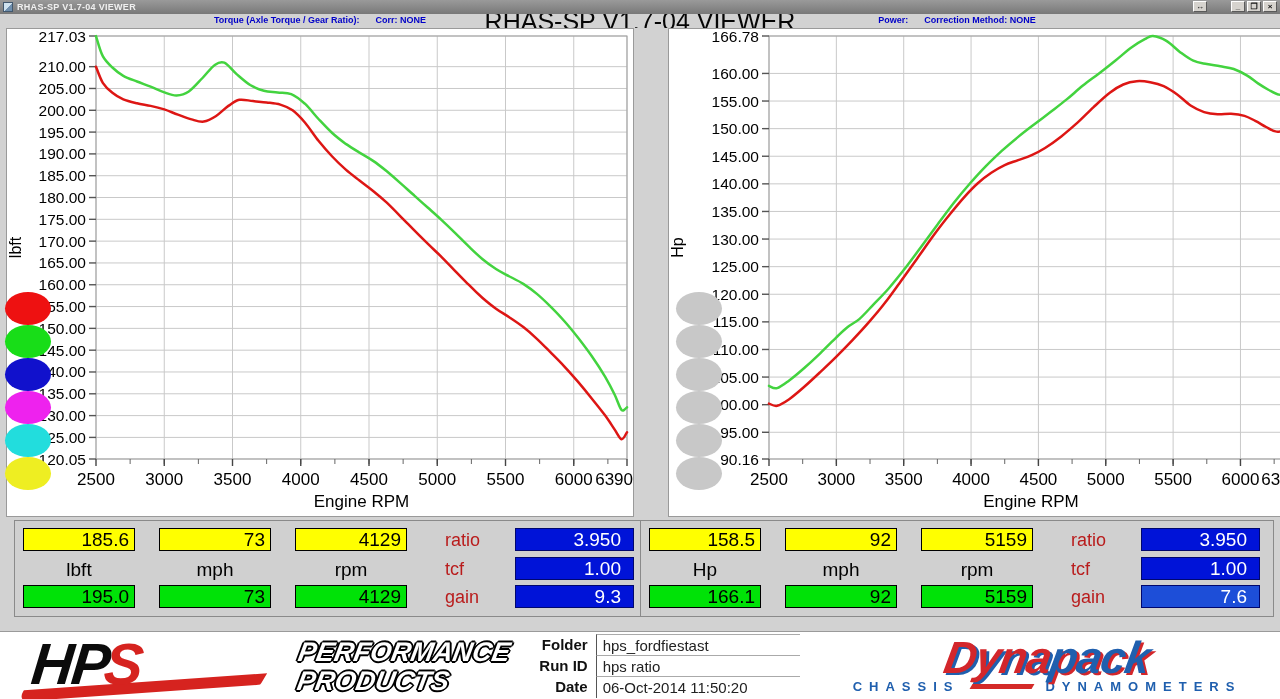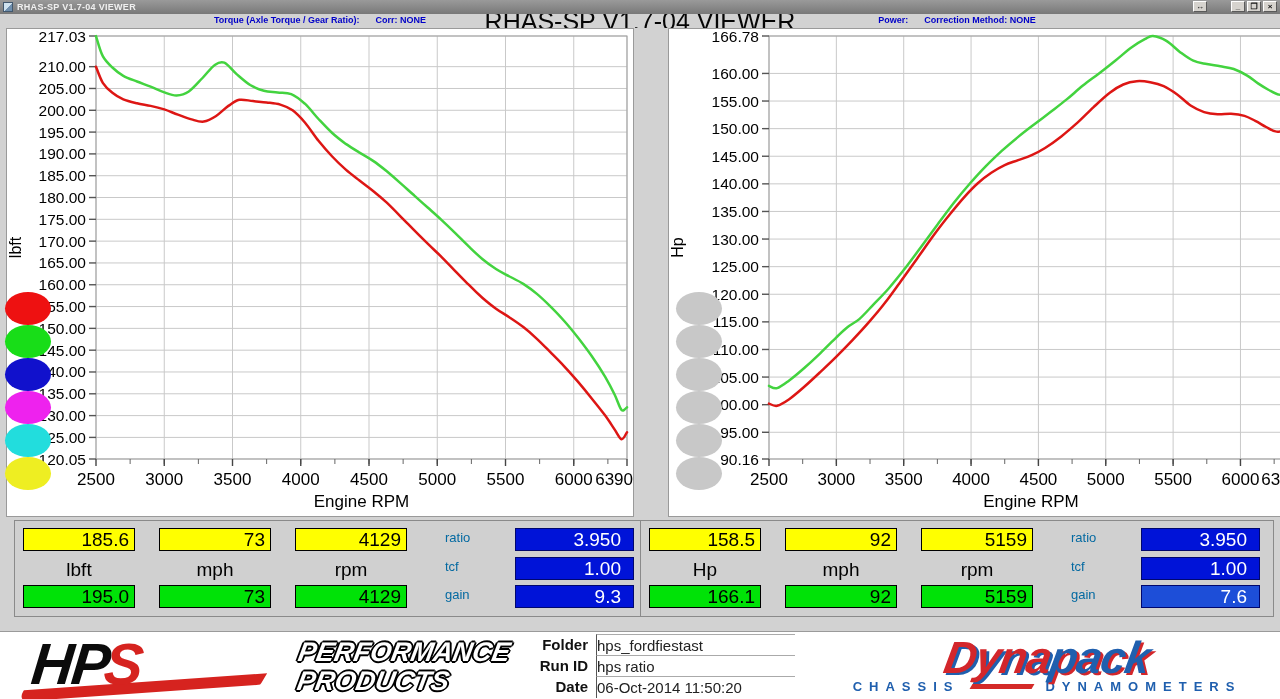--- a/index.html
+++ b/index.html
@@ -31,21 +31,21 @@
   .swatch{position:absolute;border-radius:50%;width:46px;height:33px;z-index:4;}
   
   .readout{position:absolute;top:520px;height:97px;background:#d0d0d0;border:1px solid #8a8a8a;
            box-sizing:border-box;}
   #read0{left:14px;width:716px;}
   #read1{left:640px;width:634px;}
   .vbox{position:absolute;height:23px;width:112px;border:1px solid #000;box-sizing:border-box;
         font-size:19px;color:#000;display:flex;align-items:center;justify-content:flex-end;
         padding-right:5px;}
   .rlabel{position:absolute;width:112px;text-align:center;font-size:19px;color:#000;}
-  .pname{position:absolute;left:430px;font-size:13px;color:#0369a1;}
+  .pname{position:absolute;left:430px;font-size:18px;color:#b91c1c;}
   .pbox{position:absolute;left:500px;width:119px;height:23px;color:#fff;font-size:19px;
         display:flex;align-items:center;justify-content:flex-end;padding-right:12px;
         box-sizing:border-box;border:1px solid #00076e;}
   
   .footer{position:absolute;top:631px;left:0;right:0;bottom:0;background:#fff;
           border-top:1px solid #9a9a9a;}
   .hps{position:absolute;left:14px;top:2px;width:480px;height:64px;}
   .hps-word{position:absolute;left:18px;top:-4px;font-size:58px;font-weight:bold;font-style:italic;
             letter-spacing:-2px;color:#0b0b0b;transform:skewX(-6deg);}
   .hps-word .s{color:#d6231f;margin-left:-4px;}
@@ -53,21 +53,21 @@
               border-radius:2px 0 10px 60px;transform:rotate(-4deg) skewX(-35deg);}
   .hps-lines{position:absolute;left:282px;top:4px;font-style:italic;font-weight:bold;
              font-size:27px;line-height:29px;color:#fff;transform:skewX(-10deg);
              text-shadow:-2px 0 #000,2px 0 #000,0 -2px #000,0 2px #000,
                          -1px -1px #000,1px 1px #000,-1px 1px #000,1px -1px #000;}
   .hps-lines div:nth-child(2){margin-left:4px;}
   .info{position:absolute;left:500px;top:2px;width:300px;font-size:15px;}
   .info-row{display:flex;height:21px;align-items:center;}
   .info-label{width:88px;text-align:right;font-weight:bold;color:#111;padding-right:8px;}
   .info-value{width:198px;border-left:1px solid #555;border-top:1px solid #aaa;height:100%;
-              display:flex;align-items:center;color:#222;}
+              display:flex;align-items:center;padding-left:6px;color:#222;}
   .dyna{position:absolute;left:822px;top:4px;width:450px;text-align:center;}
   .dyna-main{font-size:45px;font-weight:bold;font-style:italic;letter-spacing:-1px;
              transform:skewX(-10deg);line-height:44px;}
   .dyna-main .p1{color:#d3262b;text-shadow:3px 2px 0 #1f5fae;}
   .dyna-main .p2{color:#1f5fae;text-shadow:3px 2px 0 #d3262b;}
   .dyna-sub{margin-top:-1px;display:flex;align-items:center;justify-content:center;gap:12px;
             color:#1f5fae;font-weight:bold;font-size:13px;letter-spacing:7px;}
   .dyna-bar{width:62px;height:5px;background:#d42a28;transform:skewX(-30deg);}
 </style>
 </head>

